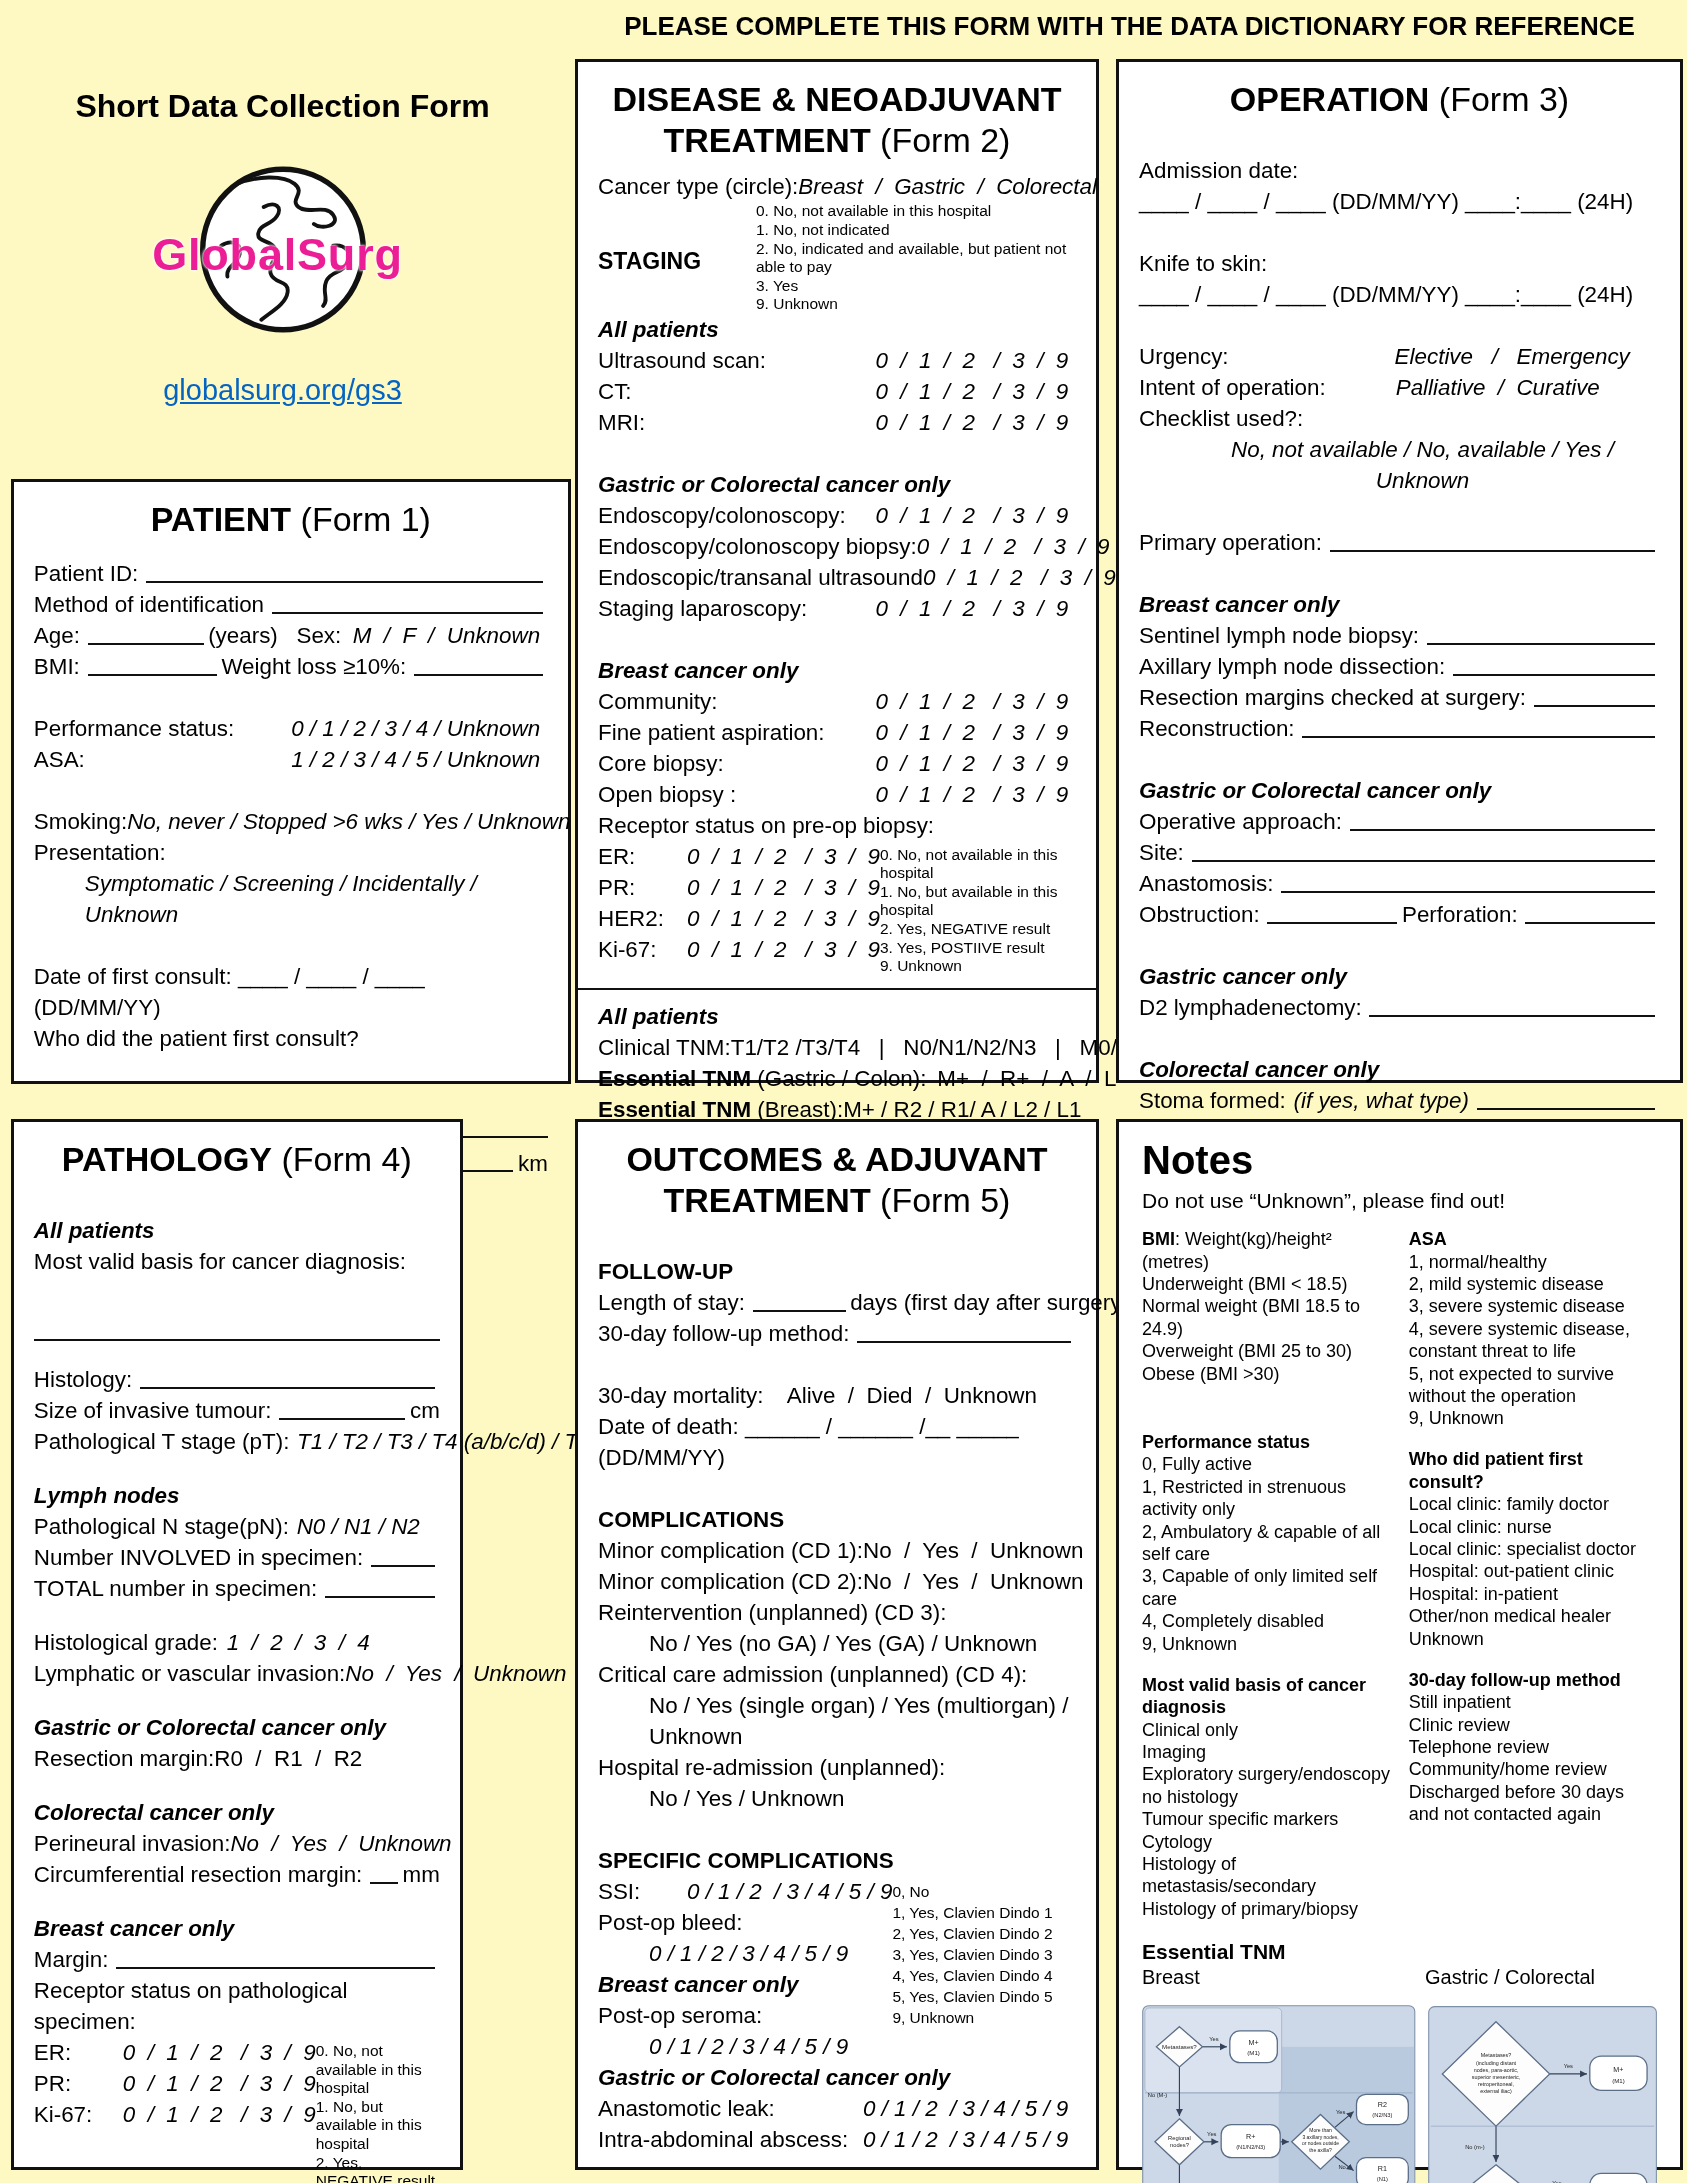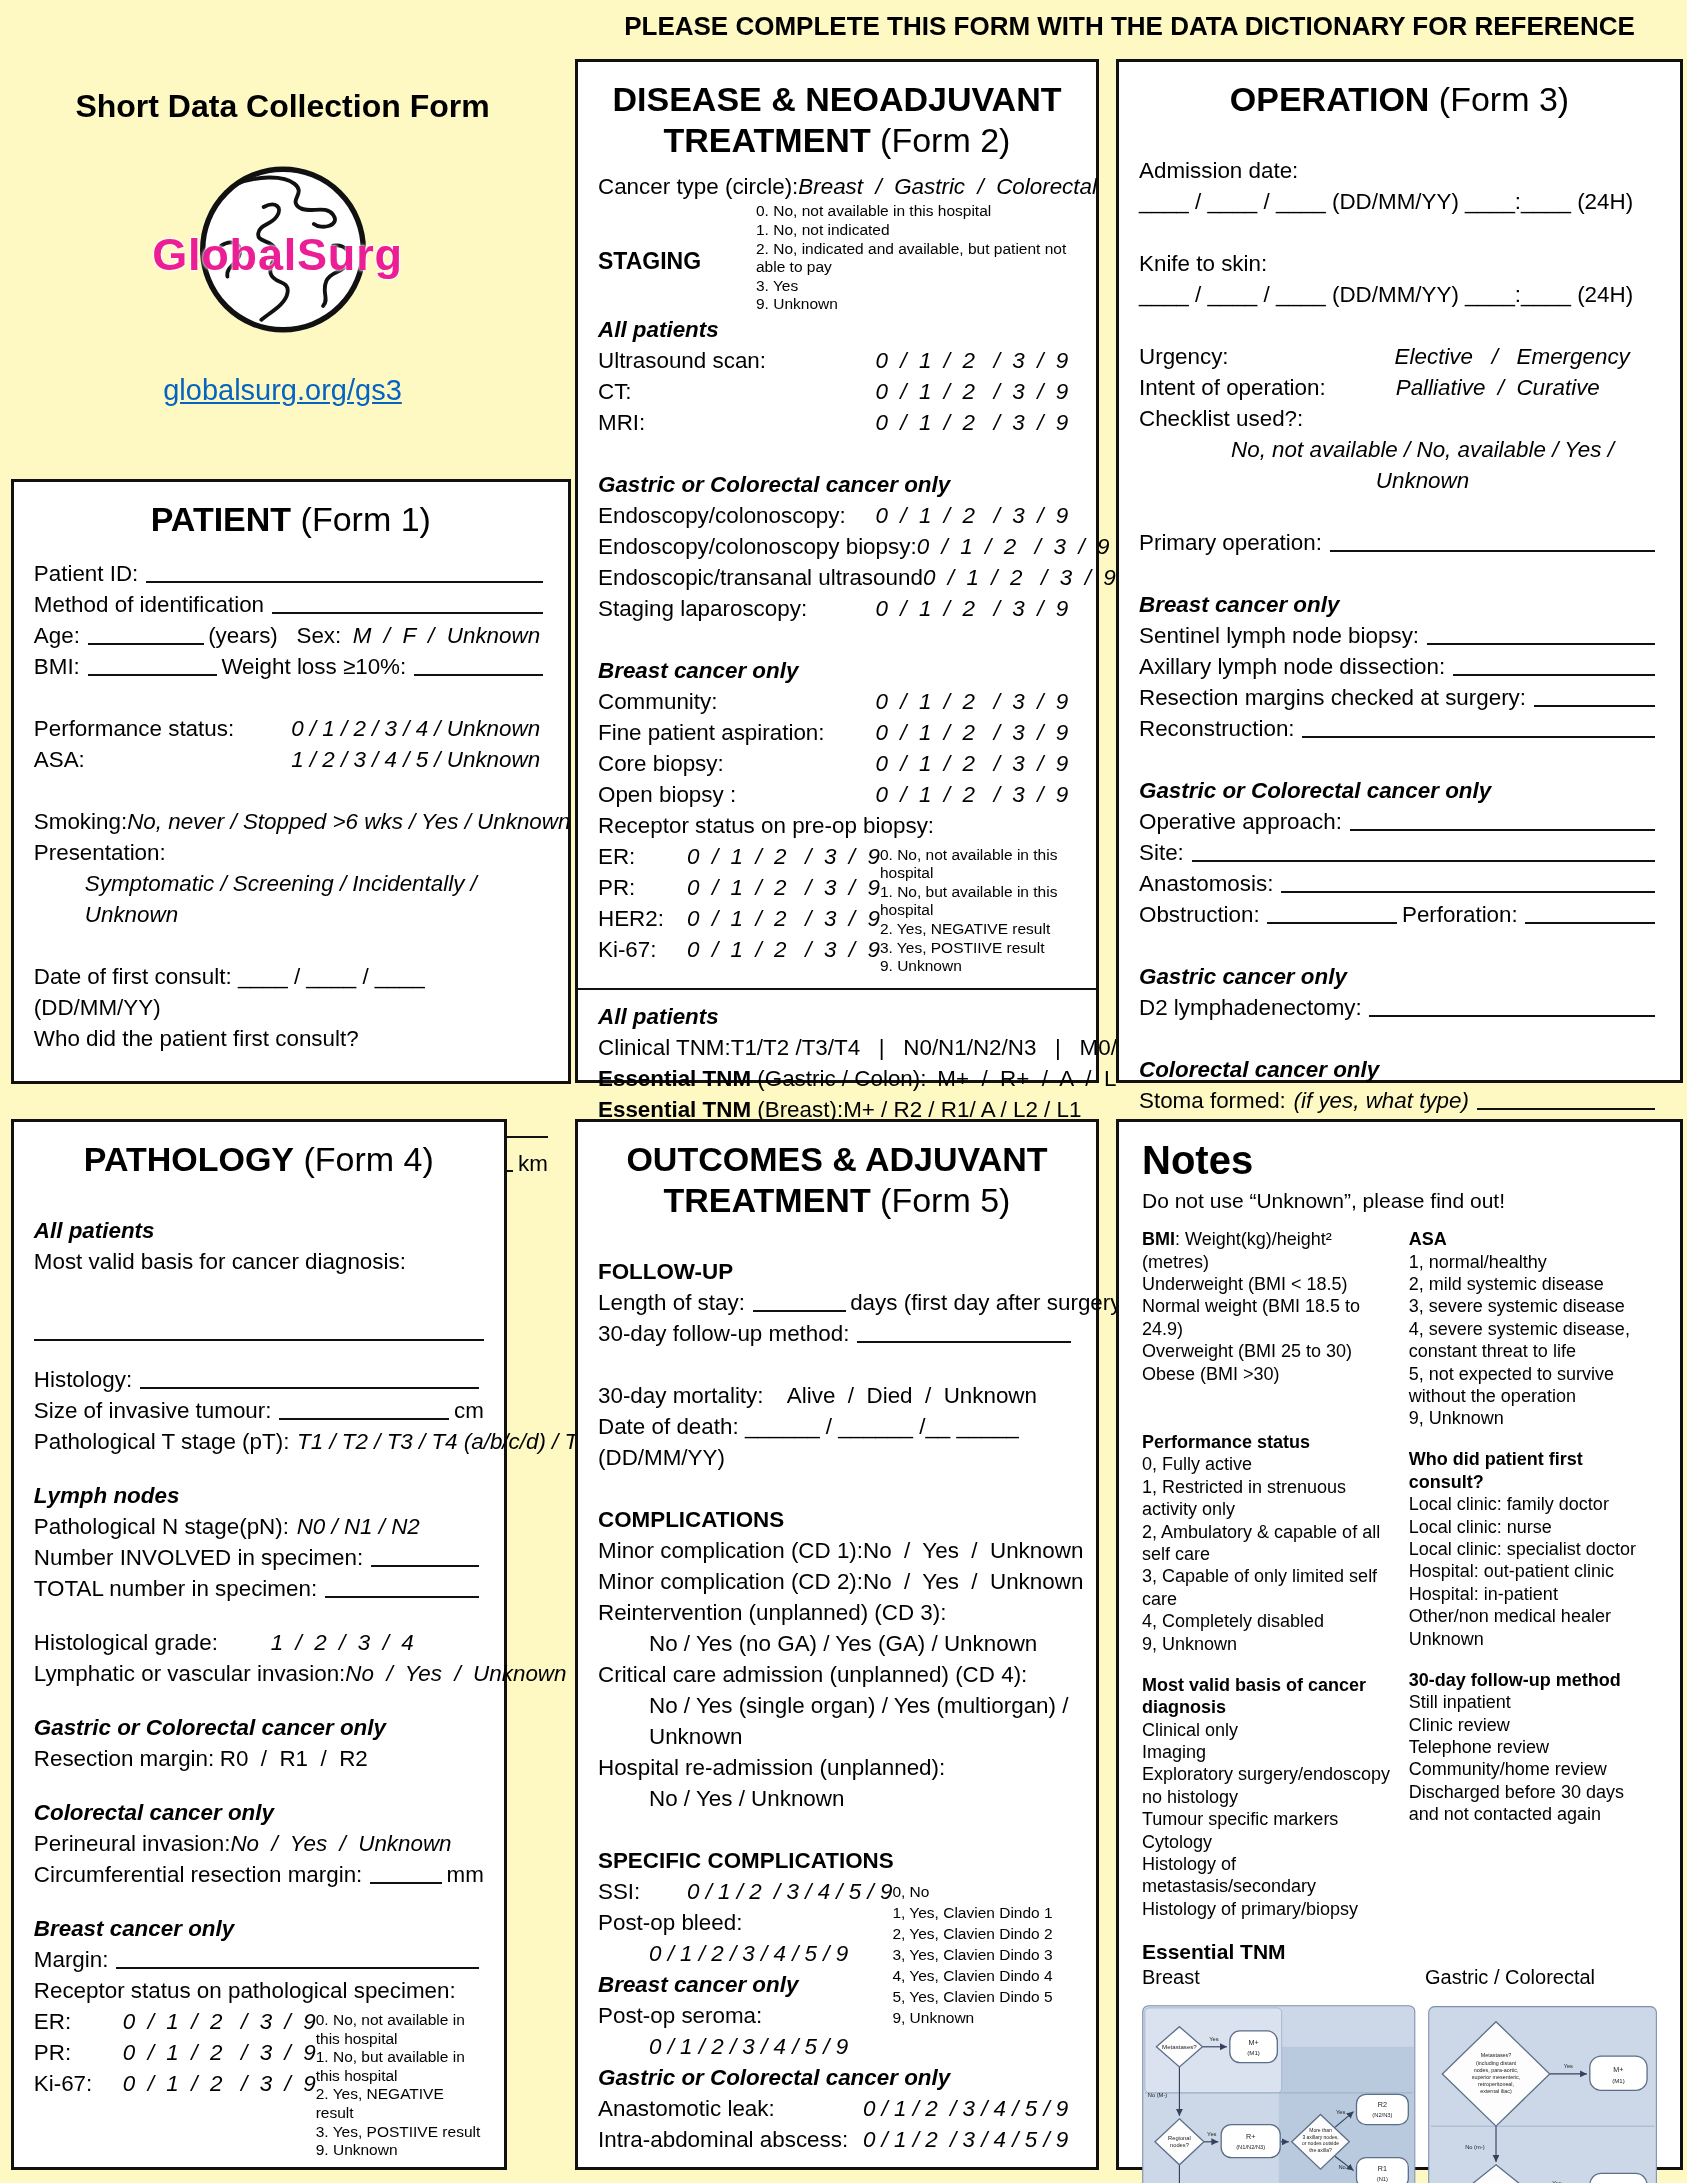--- a/index.html
+++ b/index.html
@@ -16,21 +16,21 @@
   .logo-text{position:absolute;top:76px;left:50%;transform:translateX(-52%);
              font-size:45px;font-weight:700;color:#EC1E96;letter-spacing:0.8px;
              text-shadow:0 0 3.1px #fff,0 0 3.1px #fff;}
   .brand-link{font-size:29px;color:#0563C1;text-decoration:underline;margin-top:12.4px;display:inline-block;}
   
   .panel{position:absolute;border:3.1px solid #111;box-sizing:border-box;
          padding:12.4px 20px;background:#fff;}
   #p-patient {left:10.8px;  top:479px;  width:560px; height:605px;}
   #p-disease {left:575px; top:59px;   width:524px; height:1024px;}
   #p-operation{left:1116px;top:59px;  width:567px; height:1024px;}
-  #p-pathology{left:10.8px; top:1119px; width:496px; height:1051px;padding-left:20px;}
+  #p-pathology{left:10.8px; top:1119px; width:452px; height:1051px;padding-left:20px;}
   #p-outcomes{left:575px; top:1119px; width:524px; height:1051px;}
   #p-notes   {left:1116px;top:1119px; width:567px; height:1051px;padding:15.5px 23px;}
   .ptitle{text-align:center;font-size:34px;font-weight:700;line-height:1.2;margin:4.6px 0 18.6px;}
   .ptitle .reg{font-weight:400;}
   .body{font-size:22.4px;line-height:31px;}
   .row{display:flex;align-items:flex-end;}
   .row>span{white-space:pre;}
   .push{margin-left:auto;padding-right:7.7px;}
   .it{font-style:italic;}
   .b{font-weight:700;}

